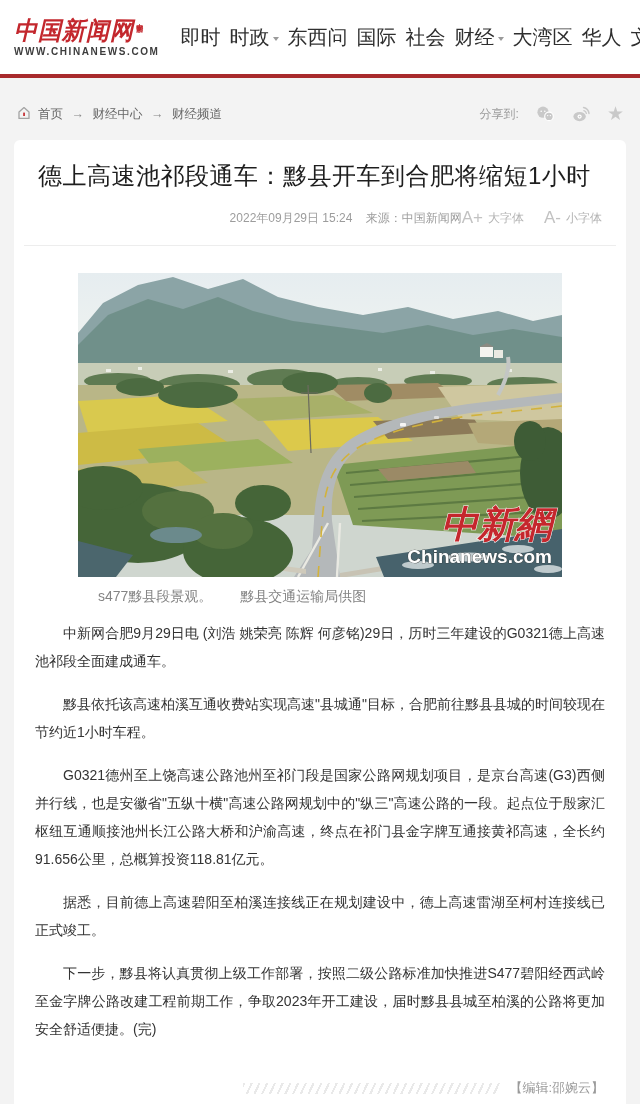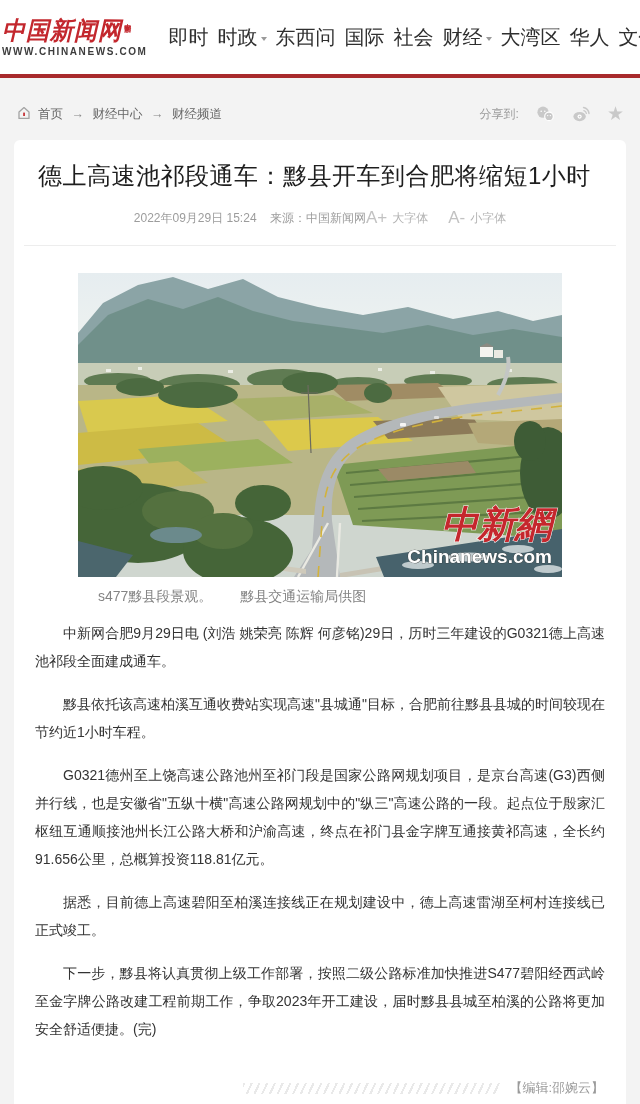--- a/index.html
+++ b/index.html
@@ -4,21 +4,21 @@
 <style>
   * { margin:0; padding:0; box-sizing:border-box; }
   html,body { width:640px; }
   body {
     height:1104px; overflow:hidden; position:relative;
     background:#f3f3f3;
     font-family:"Liberation Sans","DejaVu Sans",sans-serif;
     -webkit-font-smoothing:antialiased;
   }
   
-  .site-header { height:74px; background:#fff; display:flex; align-items:center; padding:0 8px 0 2px; }
+  .site-header { height:74px; background:#fff; display:flex; align-items:center; padding:0 8px 0 14px; }
   .logo-block { cursor:pointer; flex:0 0 auto; }
   .logo-row { display:flex; align-items:flex-start; }
   .logo-main {
     font-family:"DejaVu Serif","Liberation Serif",serif;
     font-style:italic; font-weight:bold; font-size:23px; line-height:26px;
     letter-spacing:1px; transform:scaleY(1.08); white-space:nowrap;
   }
   .logo-side {
     writing-mode:vertical-rl; font-size:7px; line-height:1.05; color:#c3272d;
     margin-left:2px; margin-top:1px; letter-spacing:1px; font-weight:bold;
@@ -33,21 +33,21 @@
   .crumbs { display:flex; align-items:center; font-size:12.5px; color:#666; }
   .home-ico { display:inline-block; margin-right:6px; }
   .crumb { cursor:pointer; }
   .crumb-sep { color:#888; margin:0 5px; }
   .share-box { display:flex; align-items:center; font-size:12px; color:#9b9b9b; }
   .share-ico { margin-left:16px; cursor:pointer; line-height:0; }
   .share-star { font-size:19px; color:#c9c9c9; line-height:18px; }
   
   .card { width:612px; height:964px; margin:15px auto 0; background:#fff; border-radius:6px 6px 0 0; padding-top:16px; position:relative; overflow:hidden; }
   .title { margin:0 24px; font-size:24px; line-height:39px; font-weight:normal; color:#1e1e1e; letter-spacing:.5px; }
-  .meta-row { display:flex; justify-content:center; align-items:center; margin:13px 24px 0; font-size:12px; color:#9c9c9c; }
+  .meta-row { display:flex; justify-content:flex-end; align-items:center; margin:13px 24px 0; font-size:12px; color:#9c9c9c; }
   .meta-left .src { margin-left:10px; }
   .meta-right { display:flex; align-items:center; gap:20px; color:#b3b3b3; }
   .font-ctl { display:flex; align-items:center; gap:5px; cursor:pointer; font-size:12px; }
   .font-ctl .glyph { font-size:17px; color:#c2c2c2; font-weight:400; }
   .divider { border:0; border-top:1px solid #ededed; margin:17px 10px 0; }
   
   figure { margin:27px 0 0; }
   .photo { width:484px; height:304px; margin:0 auto; position:relative; overflow:hidden; background:#cfd6cf; }
   figcaption { margin:10px 0 0 84px; font-size:14px; line-height:19px; color:#848484; }
   

